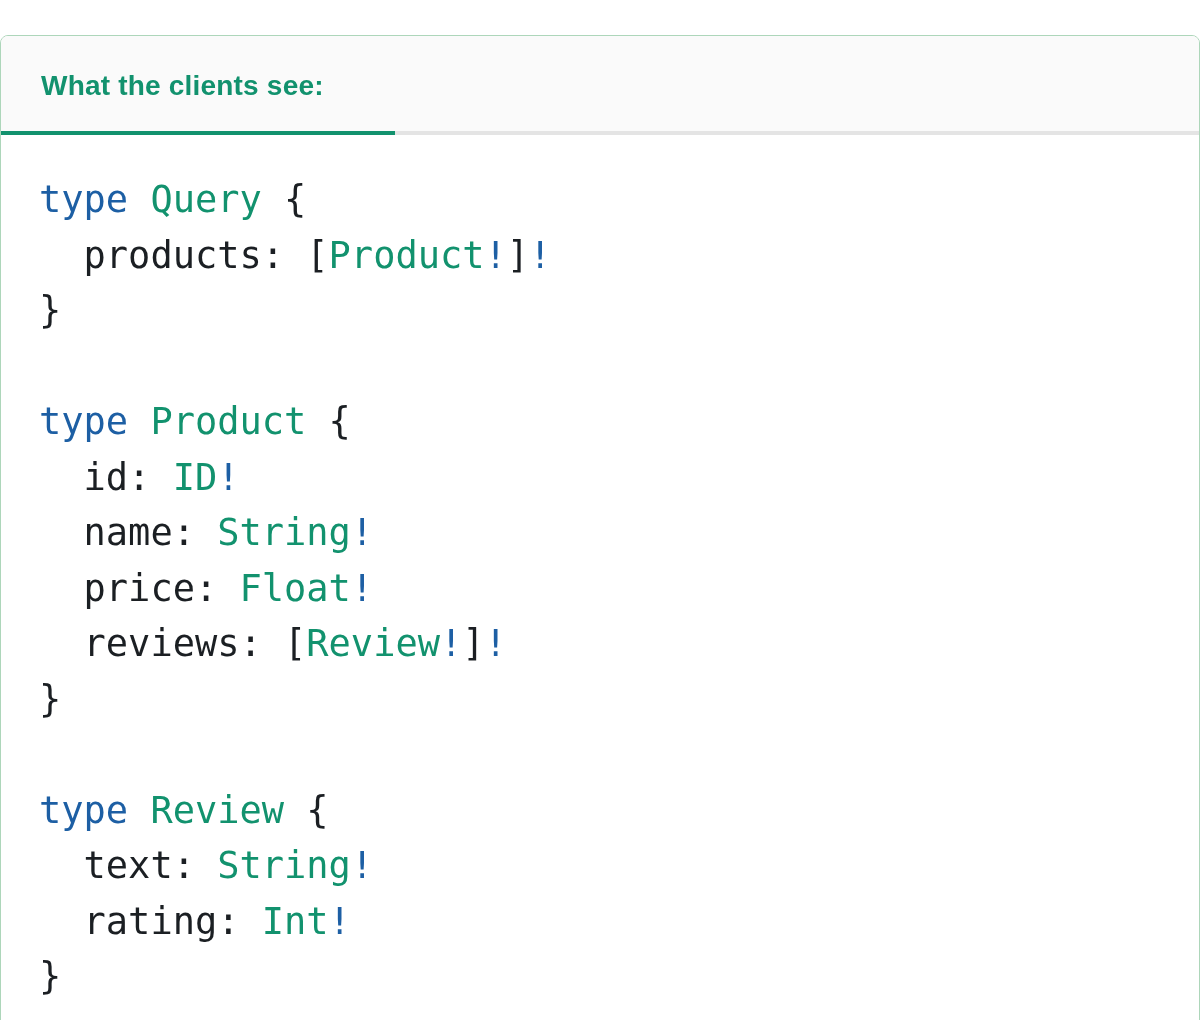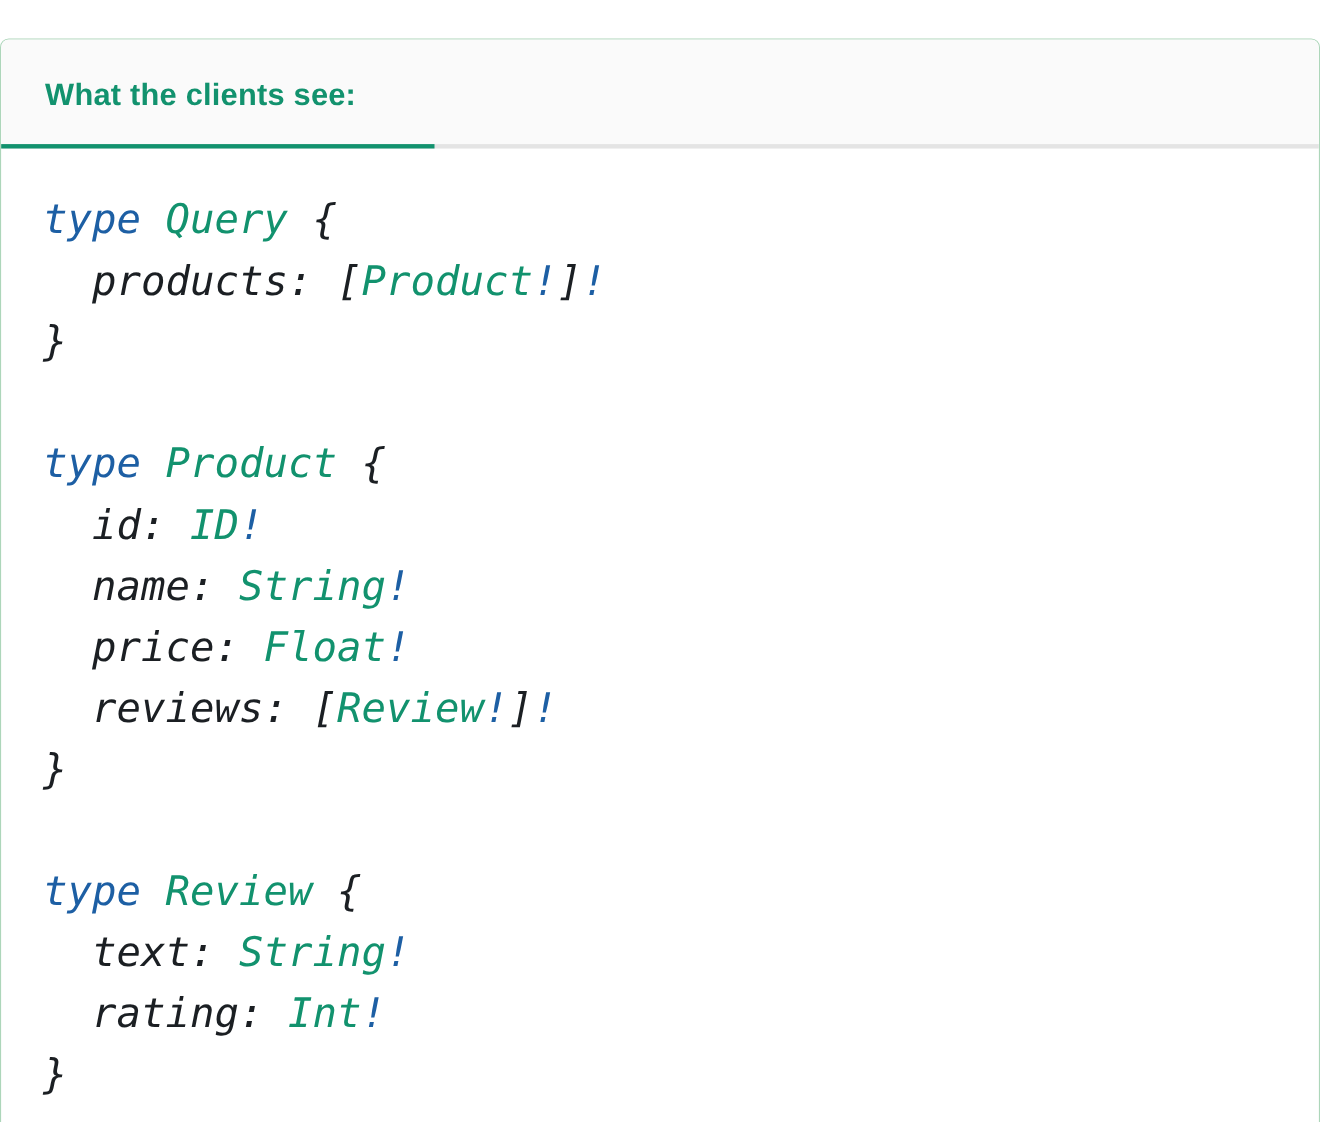--- a/index.html
+++ b/index.html
@@ -69,21 +69,21 @@
   }
   .code {
     padding: 37px 40px 0 38px;
     font-family: "DejaVu Sans Mono", "Liberation Mono", monospace;
     font-size: 37px;
     font-weight: 500;
     line-height: 55.5px;
     color: var(--code-dark);
     white-space: pre;
   }
-  .code-line { height: 55.5px; font-style: italic; }
+  .code-line { height: 55.5px; }
   .tok-dark  { color: var(--code-dark); }
   .tok-green { color: var(--green); }
   .tok-blue  { color: var(--keyword-blue); }
 </style>
 </head>
 <body>
 
 <div class="card">
   <div class="tabs">
     <div class="tab">

